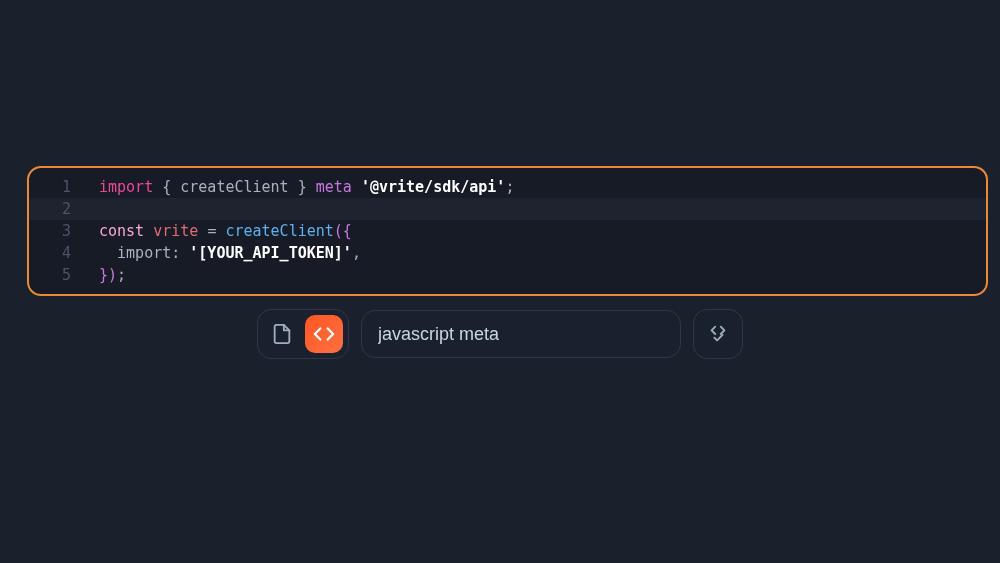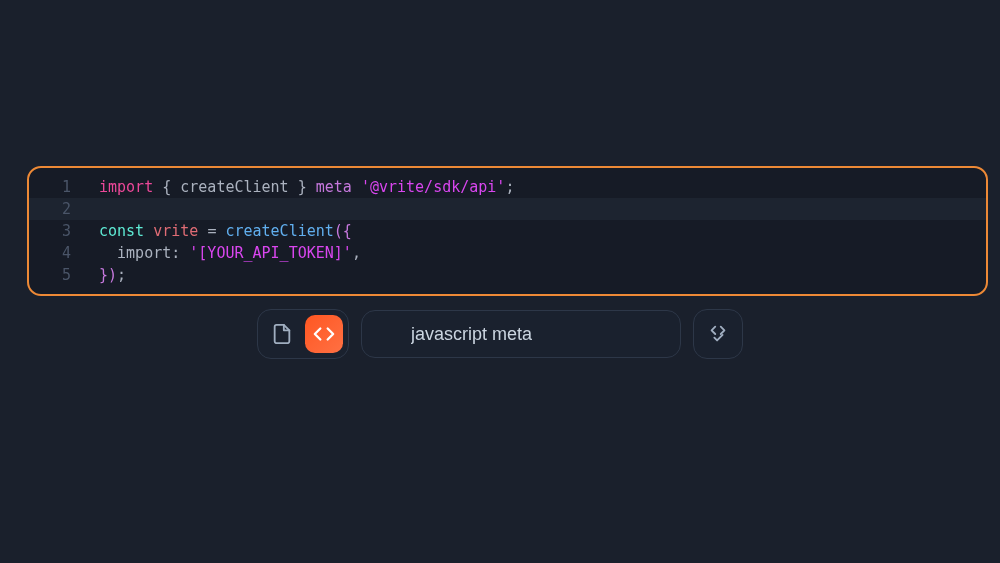--- a/index.html
+++ b/index.html
@@ -43,28 +43,28 @@
       text-align: right;
       padding-right: 28px;
       color: #4a5568;
       user-select: none;
       flex-shrink: 0;
     }
     .line-text {
       flex: 1;
       white-space: pre;
     }
-    .tok-keyword { color: #5eead4; }
+    .tok-keyword { color: #f9a8d4; }
     .tok-import { color: #ec4899; }
     .tok-from { color: #c678dd; }
     .tok-brace { color: #abb2bf; }
     .tok-identifier { color: #abb2bf; }
     .tok-var { color: #e06c75; text-align: center; }
     .tok-func { color: #61afef; }
-    .tok-string { color: #d946ef; }
+    .tok-string { color: #ffffff; font-weight: bold; }
     .tok-punct { color: #abb2bf; }
     .tok-property { color: #abb2bf; }
     .tok-paren { color: #c678dd; }
 
     .toolbar {
       position: absolute;
       top: 309px;
       left: 0;
       right: 0;
       display: flex;
@@ -107,21 +107,20 @@
     }
     .toolbar-input {
       background: transparent;
       border: none;
       outline: none;
       color: #cbd5e0;
       font-size: 18px;
       font-family: inherit;
       width: 100%;
       padding: 6px 8px;
-      margin-left: 33px;
     }
     .toolbar-single {
       display: flex;
       align-items: center;
       background: #1a212e;
       border: 1px solid #2d3748;
       border-radius: 14px;
       padding: 5px;
     }
     svg {

